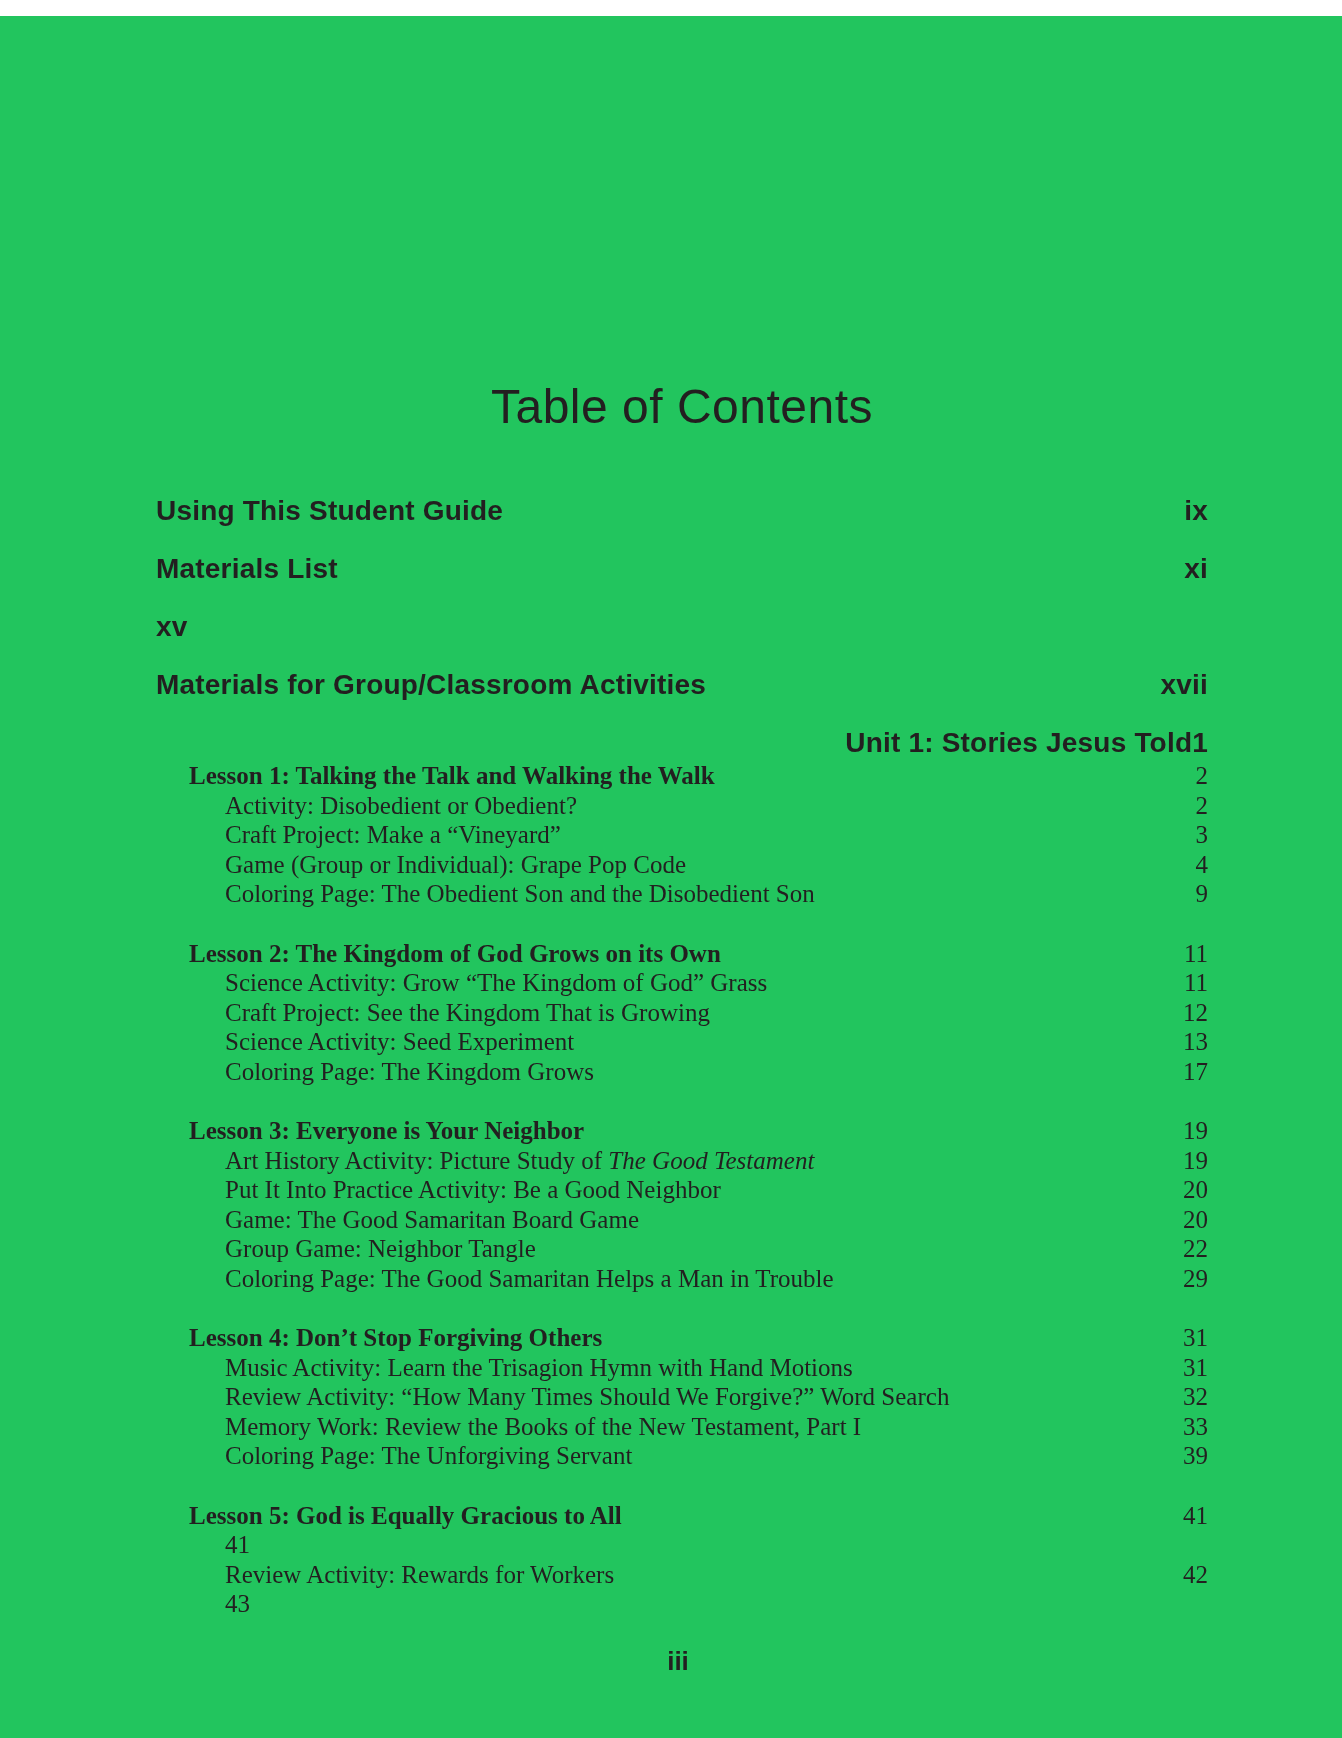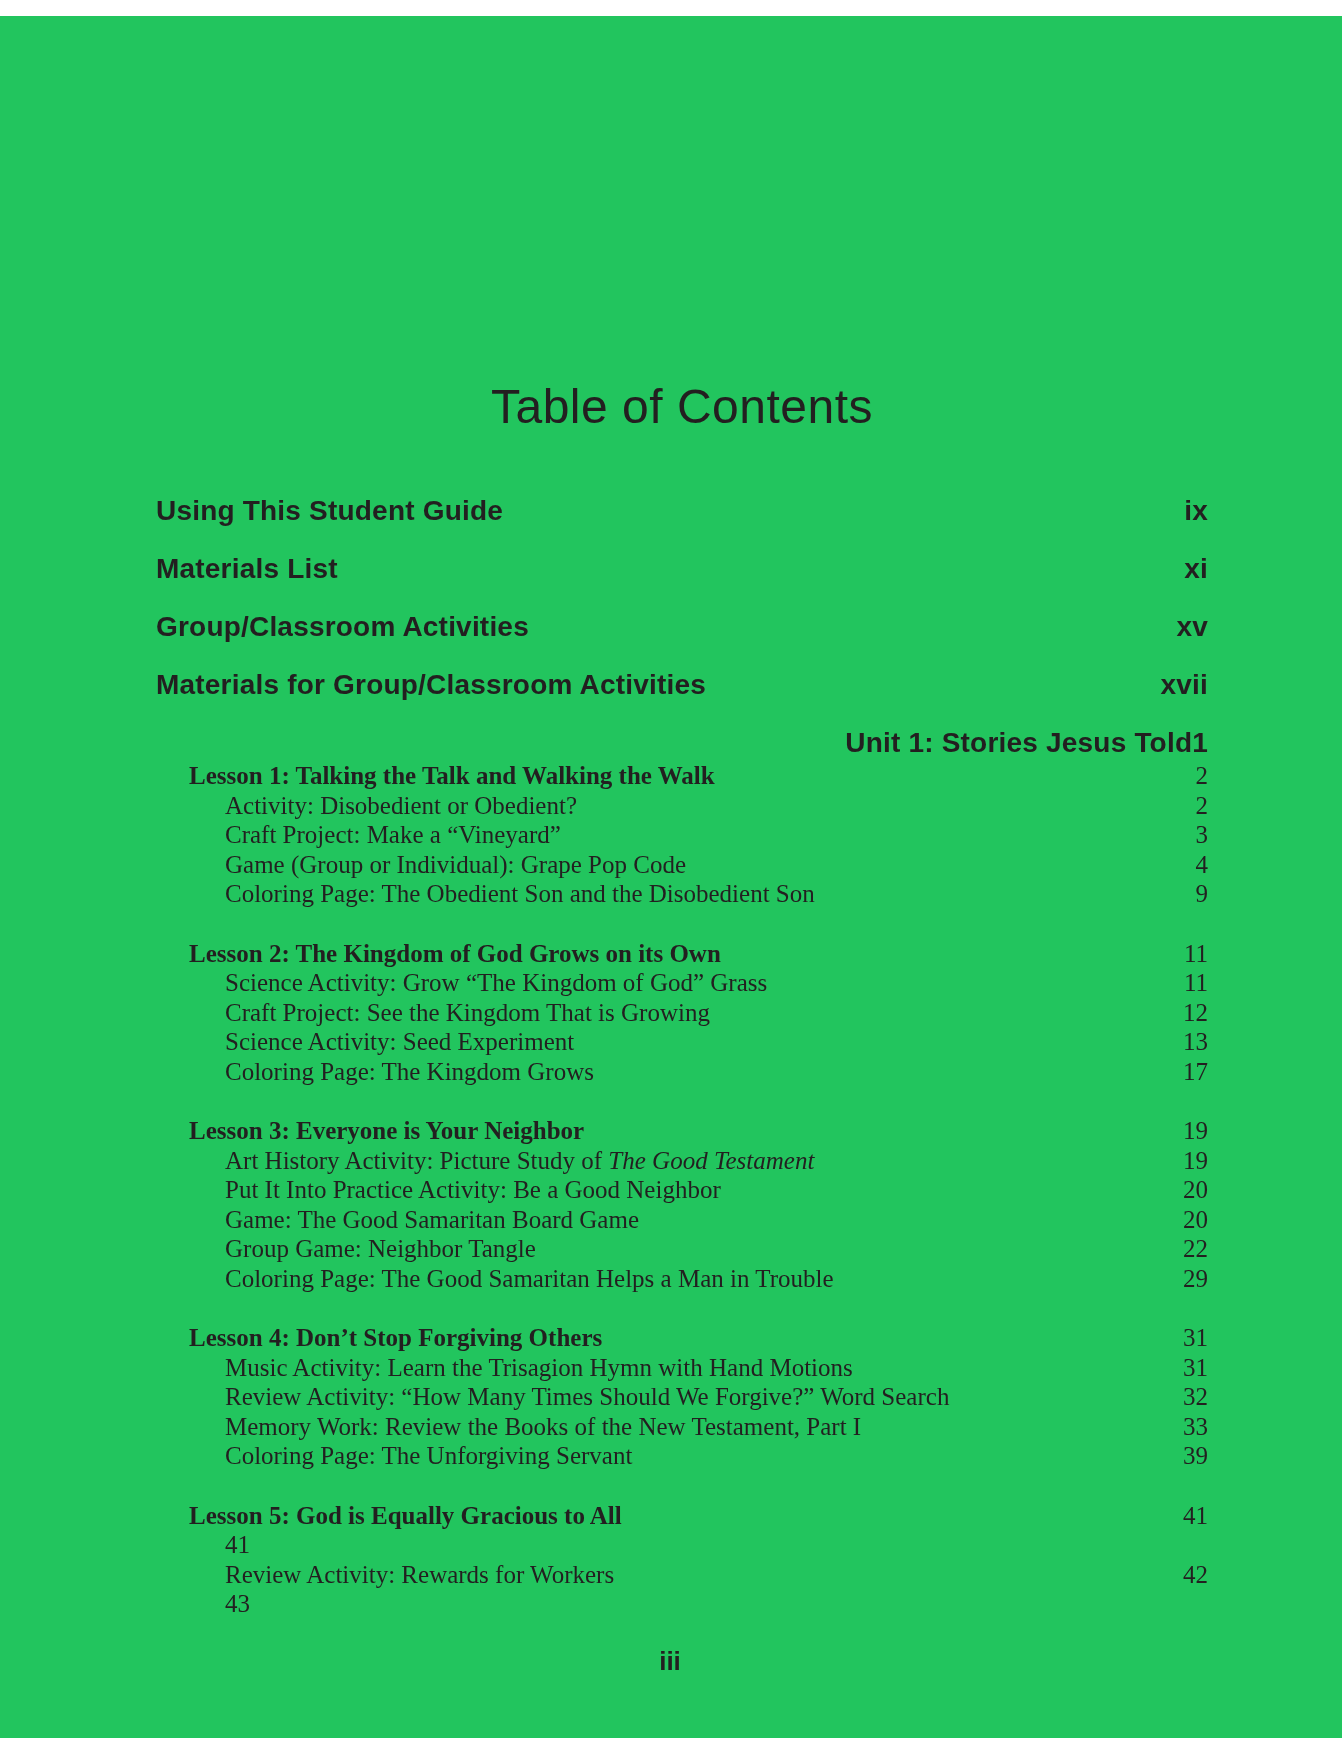--- a/index.html
+++ b/index.html
@@ -39,21 +39,21 @@
     line-height:29.5px;
   }
   .lesson-block + .lesson-block { margin-top:30px; }
   .lesson-row { padding-left:33px;text-align:right; }
   .lesson-row .lbl { font-weight:bold; }
   .item-row { padding-left:69px; }
   .it { font-style:italic; }
   .footer {
     position:absolute;
     top:1630px;
-    left:144px;
+    left:152px;
     width:1052px;
     text-align:center;
     font-weight:bold;
     font-size:26px;
     line-height:30px;
   }
 </style>
 </head>
 <body>
 
@@ -62,21 +62,20 @@
   <div class="front-list" id="front-matter">
       <div class="row front-row">
         <span class="lbl">Using This Student Guide</span>
         <span class="pg">ix</span>
       </div>
       <div class="row front-row">
         <span class="lbl">Materials List</span>
         <span class="pg">xi</span>
       </div>
       <div class="row front-row">
-        <span class="lbl">Group/Classroom Activities</span>
         <span class="pg">xv</span>
       </div>
       <div class="row front-row">
         <span class="lbl">Materials for Group/Classroom Activities</span>
         <span class="pg">xvii</span>
       </div>
     </div>
   <div id="units">
       <div class="row unit-row">
         <span class="lbl">Unit 1: Stories Jesus Told</span>

